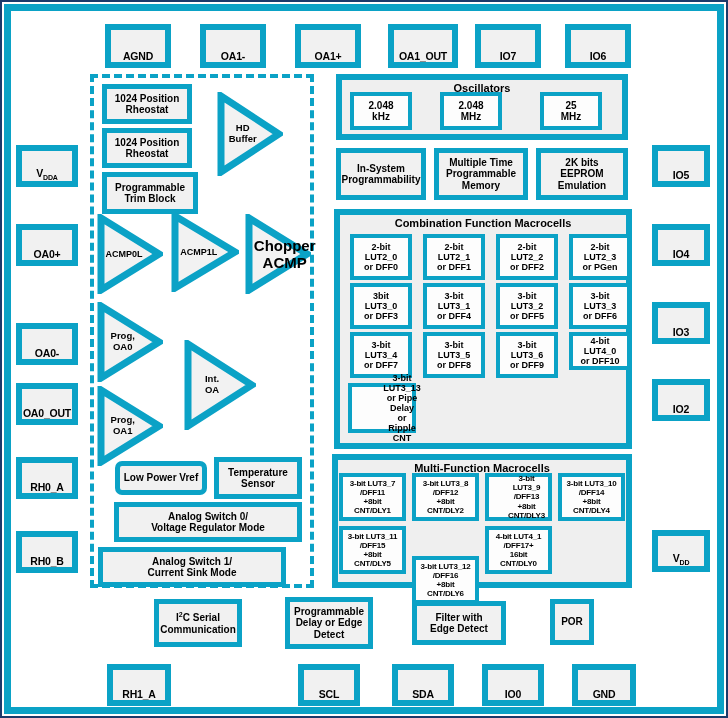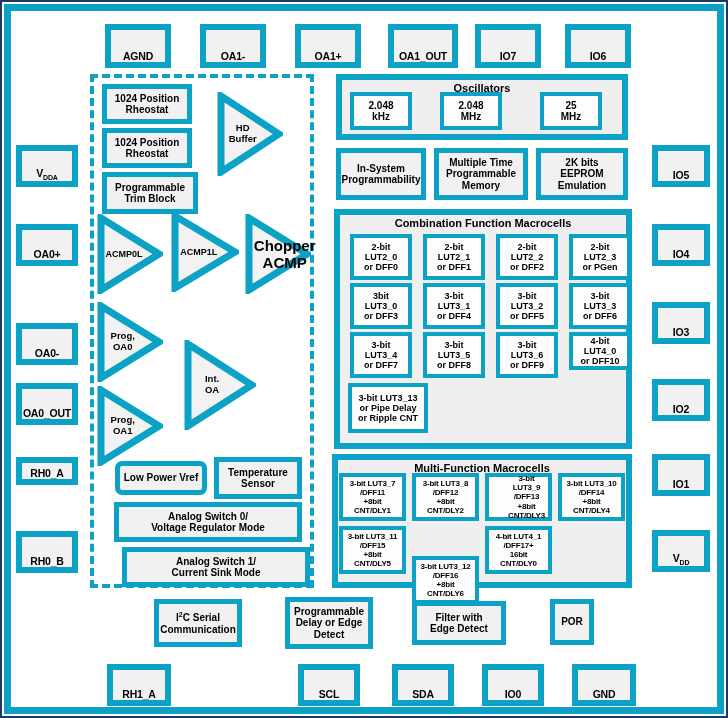--- a/index.html
+++ b/index.html
@@ -76,41 +76,38 @@
     </div>
   <div class="abs pin" style="left:14px;top:222px;width:62px;height:42px;">
       <span>OA0+</span>
     </div>
   <div class="abs pin" style="left:14px;top:301px;width:62px;height:42px;margin-top:20px;">
       <span>OA0-</span>
     </div>
   <div class="abs pin" style="left:14px;top:381px;width:62px;height:42px;">
       <span>OA0_OUT</span>
     </div>
-  <div class="abs pin" style="left:14px;top:455px;width:62px;height:28px;">
+  <div class="abs pin" style="left:14px;top:455px;width:62px;height:42px;">
       <span>RH0_A</span>
     </div>
   <div class="abs pin" style="left:14px;top:529px;width:62px;height:42px;">
       <span>RH0_B</span>
     </div>
 
   <div class="abs pin" style="left:650px;top:143px;width:58px;height:42px;">
       <span>IO5</span>
     </div>
   <div class="abs pin" style="left:650px;top:222px;width:58px;height:42px;">
       <span>IO4</span>
     </div>
   <div class="abs pin" style="left:650px;top:300px;width:58px;height:42px;">
       <span>IO3</span>
     </div>
   <div class="abs pin" style="left:650px;top:377px;width:58px;height:42px;">
       <span>IO2</span>
-    </div>
-  <div class="abs pin" style="left:650px;top:452px;width:58px;height:42px;">
-      <span>IO1</span>
     </div>
   <div class="abs pin" style="left:650px;top:528px;width:58px;height:42px;">
       <span><span>V</span><sub>DD</sub></span>
     </div>
 
   <div class="abs pin" style="left:105px;top:662px;width:64px;height:42px;">
       <span>RH1_A</span>
     </div>
   <div class="abs pin" style="left:390px;top:662px;width:62px;height:42px;">
       <span>SDA</span>
@@ -180,21 +177,21 @@
       </svg>
     <div class="trilabel">Prog,
 OA1</div>
   </div>
 
   <div class="abs blk" style="left:113px;top:459px;width:92px;height:34px;font-size:10px;border-radius:7px;"><span>Low Power Vref</span></div>
   <div class="abs blk" style="left:212px;top:455px;width:88px;height:42px;"><span>Temperature
 Sensor</span></div>
   <div class="abs blk" style="left:112px;top:500px;width:188px;height:40px;"><span>Analog Switch 0/
 Voltage Regulator Mode</span></div>
-  <div class="abs blk" style="left:120px;top:545px;width:188px;height:40px;"><span>Analog Switch 1/
+  <div class="abs blk" style="left:96px;top:545px;width:188px;height:40px;"><span>Analog Switch 1/
 Current Sink Mode</span></div>
 
   <div class="abs container" style="left:334px;top:72px;width:292px;height:66px;">
     <div class="ctitle">Oscillators</div>
   </div>
   <div class="cell" style="left:348px;top:90px;width:62px;height:38px;font-size:10px;"><span>2.048
 kHz</span></div>
   <div class="cell" style="left:438px;top:90px;width:62px;height:38px;font-size:10px;"><span>2.048
 MHz</span></div>
   <div class="cell" style="left:538px;top:90px;width:62px;height:38px;font-size:10px;"><span>25
@@ -241,21 +238,21 @@
 or DFF7</span></div>
   <div class="cell" style="left:421px;top:330px;width:62px;height:46px;"><span>3-bit
 LUT3_5
 or DFF8</span></div>
   <div class="cell" style="left:494px;top:330px;width:62px;height:46px;"><span>3-bit
 LUT3_6
 or DFF9</span></div>
   <div class="cell" style="left:567px;top:330px;width:62px;height:38px;"><span>4-bit
 LUT4_0
 or DFF10</span></div>
-  <div class="cell" style="left:346px;top:381px;width:80px;height:50px;"><span>3-bit LUT3_13
+  <div class="cell" style="left:346px;top:381px;width:68px;height:50px;padding-left:40px;"><span>3-bit LUT3_13
 or Pipe Delay
 or Ripple CNT</span></div>
 
   <div class="abs container" style="left:330px;top:452px;width:300px;height:134px;">
     <div class="ctitle">Multi-Function Macrocells</div>
   </div>
   <div class="cell mfcell" style="left:337px;top:471px;width:67px;height:48px;"><span>3-bit LUT3_7
 /DFF11
 +8bit
 CNT/DLY1</span></div>

